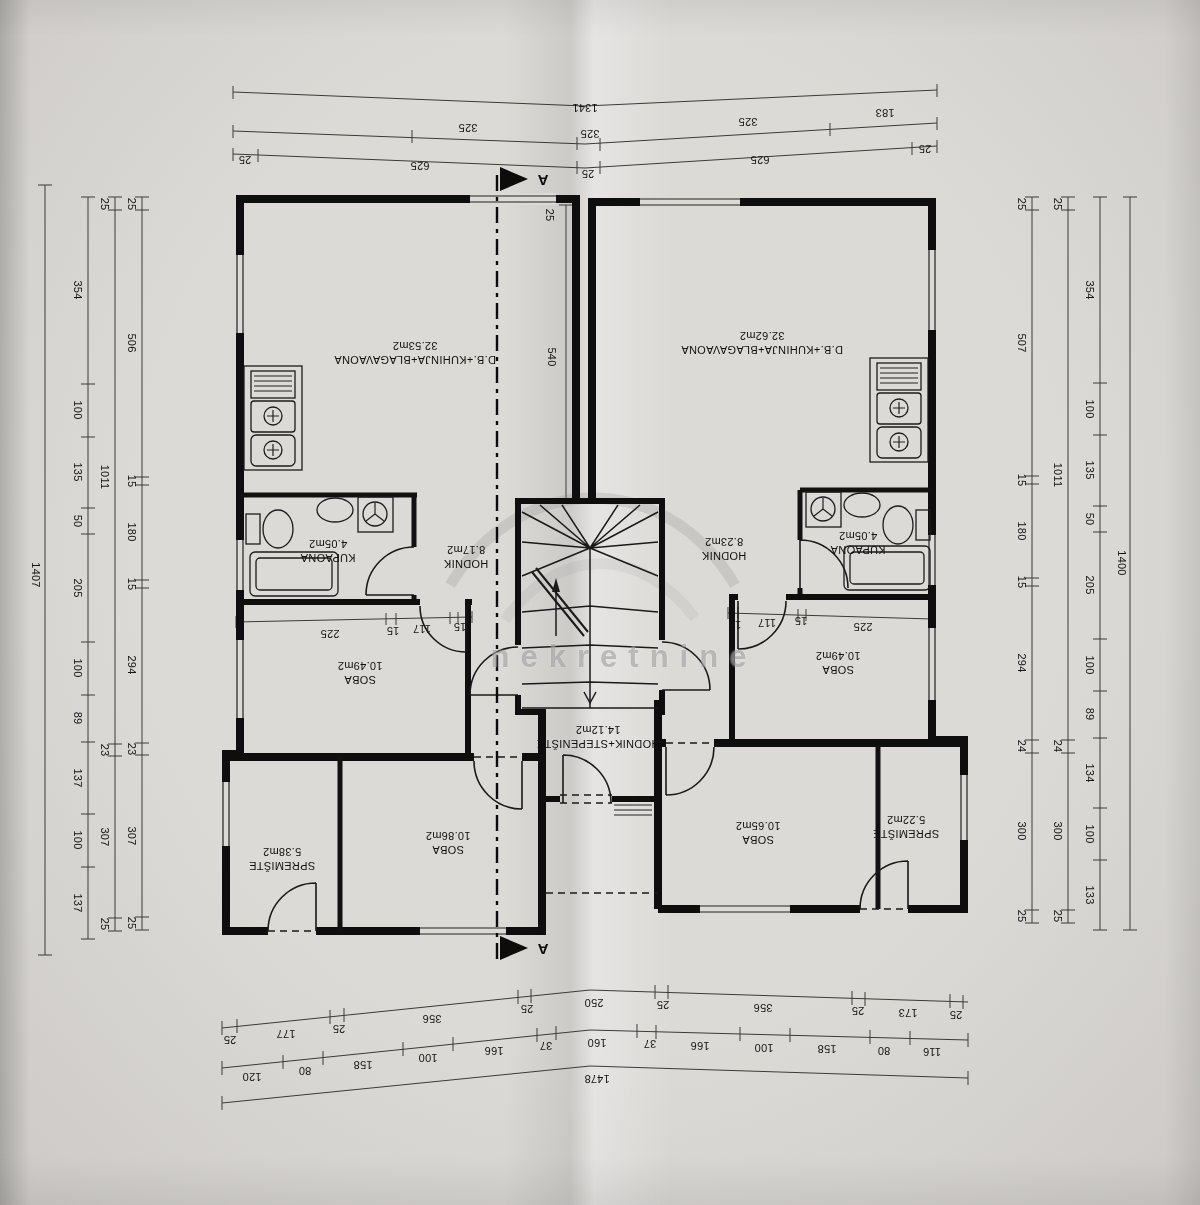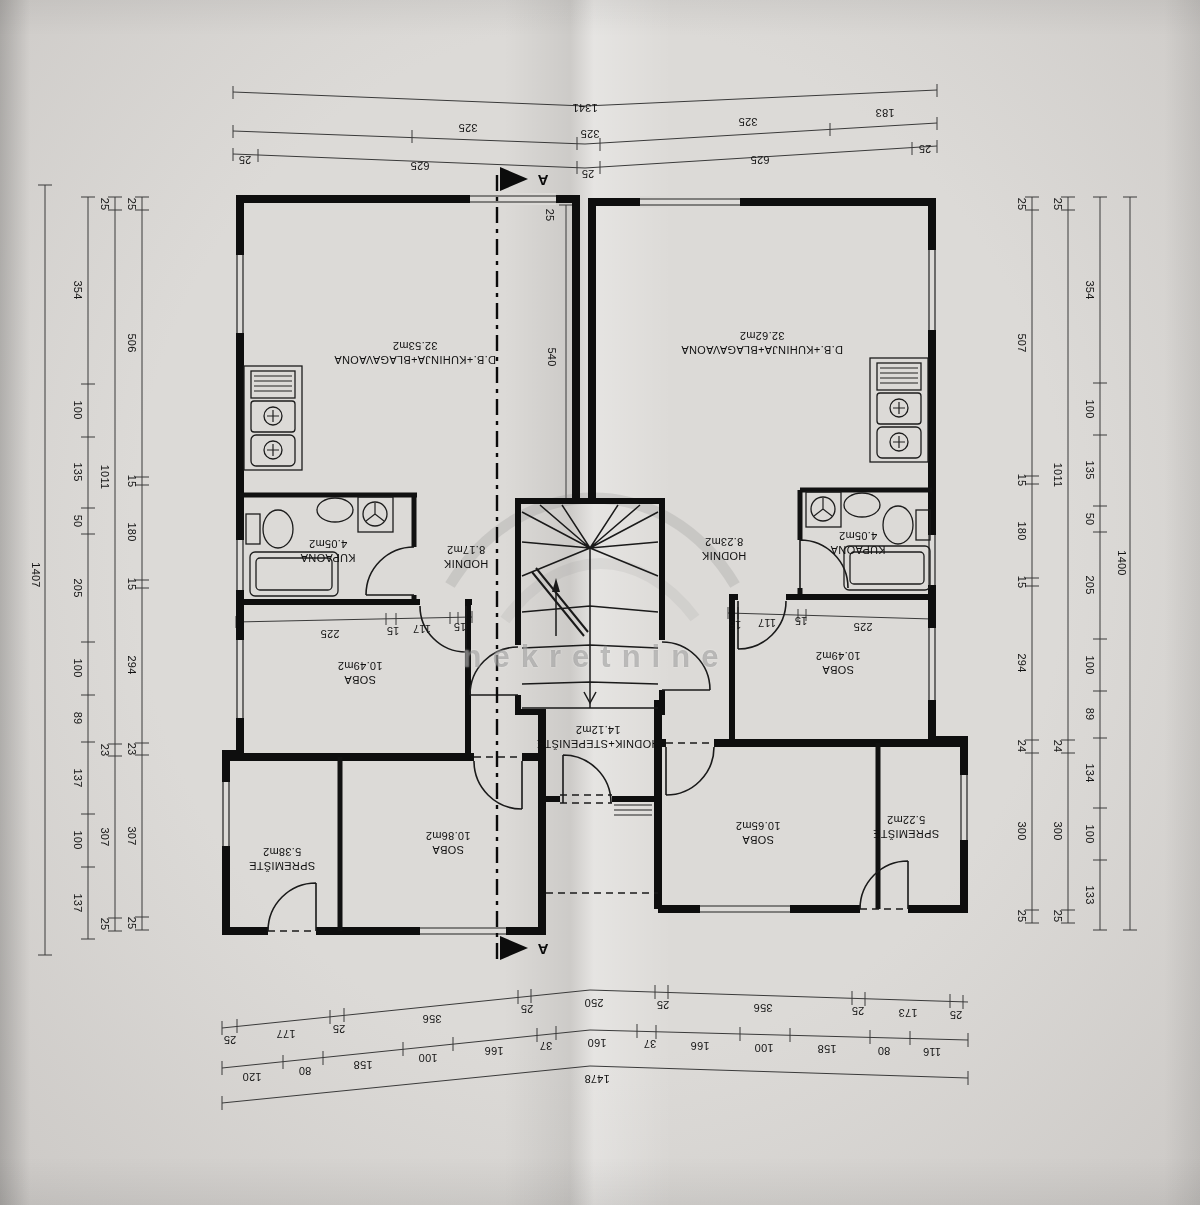--- a/index.html
+++ b/index.html
@@ -30,21 +30,21 @@
   .wm{stroke:rgba(130,130,130,0.22);stroke-width:11;fill:none;}
   .whitecut{fill:#dcdad7;stroke:none;}
   
   .lbl{position:absolute;transform:translate(-50%,-50%) rotate(180deg);
        font-size:11px;color:#141414;white-space:nowrap;letter-spacing:0.2px;}
   .lbl.v{transform:translate(-50%,-50%) rotate(90deg);}
   .room-label{position:absolute;transform:translate(-50%,-50%) rotate(180deg);
        font-size:11px;color:#101010;text-align:center;line-height:1.25;
        white-space:nowrap;letter-spacing:0.3px;}
   .room-label span{display:block;}
-  .watermark{position:absolute;left:596px;top:657px;transform:translate(-50%,-50%);
+  .watermark{position:absolute;left:624px;top:657px;transform:translate(-50%,-50%);
        font-size:31px;font-weight:700;letter-spacing:11px;color:rgba(100,100,100,0.38);
        text-shadow:0 0 2px rgba(255,255,255,0.5);}
   .sectA{position:absolute;transform:translate(-50%,-50%) rotate(180deg);
        font-size:15px;font-weight:700;color:#0a0a0a;}
 </style>
 </head>
 <body>
 
 <div class="page">
 

